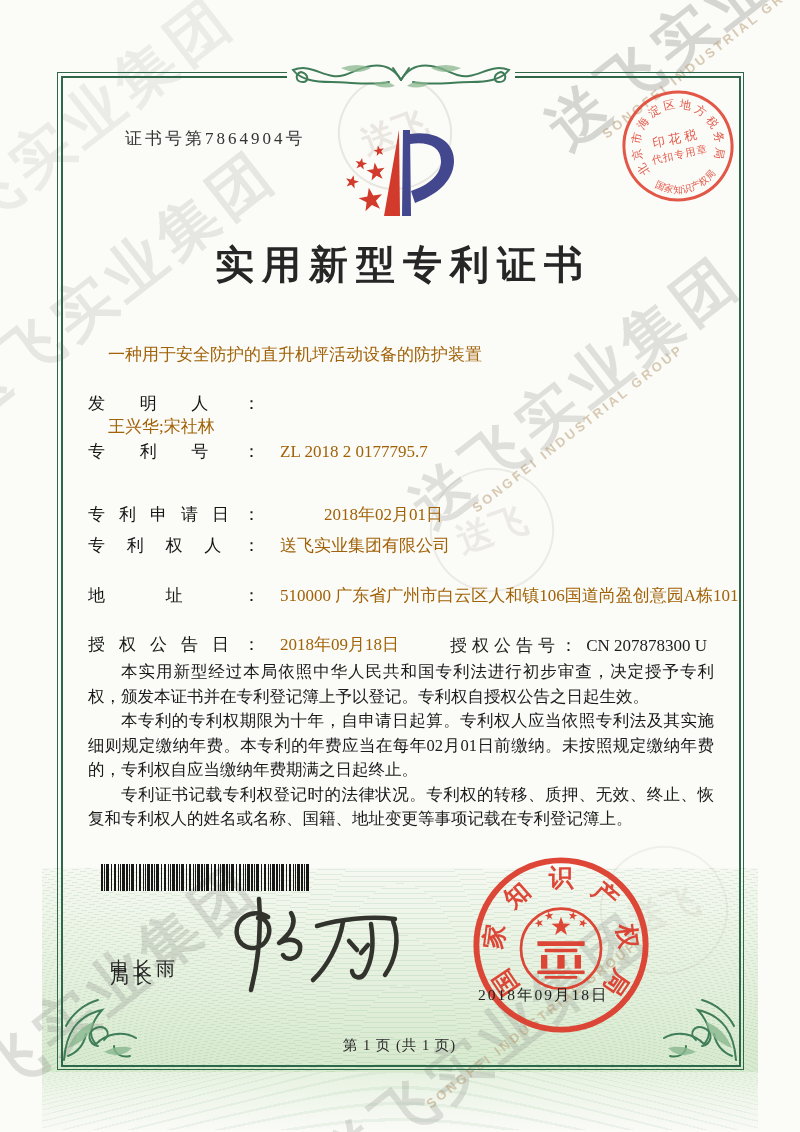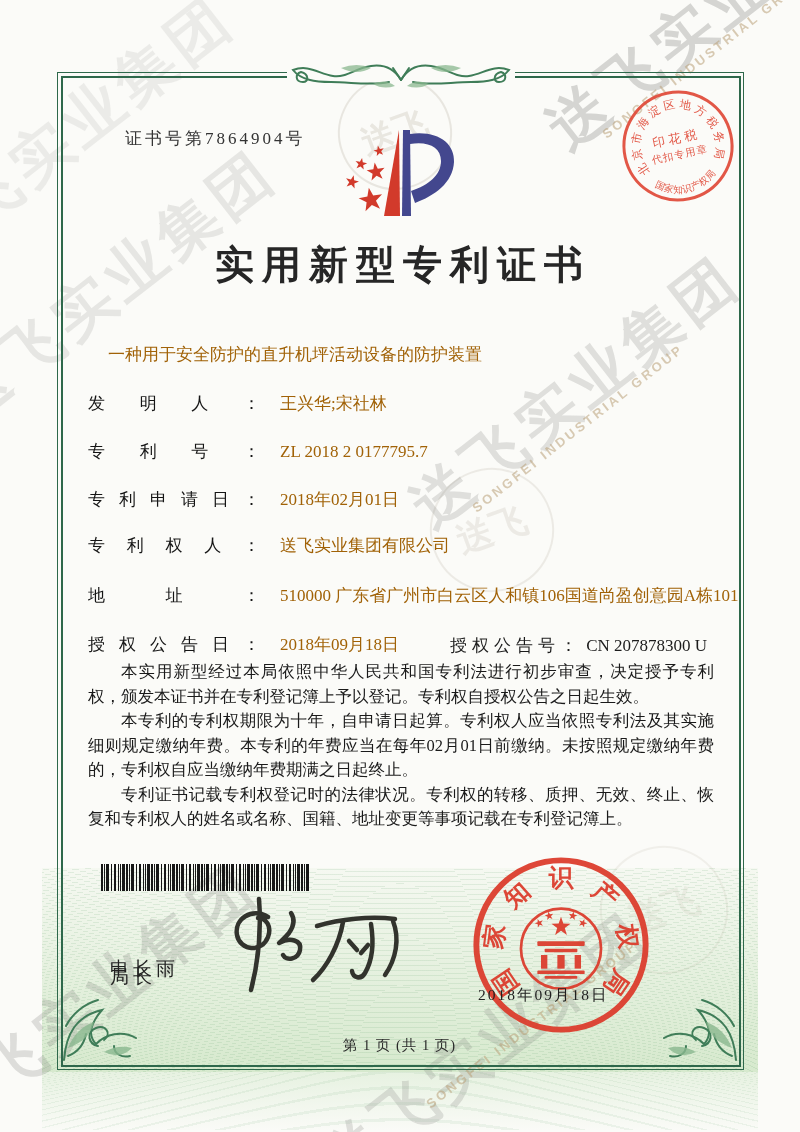--- a/index.html
+++ b/index.html
@@ -199,29 +199,29 @@
     <polygon points="67,6 66,92 75,92 74,6"></polygon>
     <path d="M74,10 C101,6 119,19 118,38 C117,59 98,72 79,79 L75,67 C93,61 105,51 105,37 C105,23 92,17 74,20 Z"></path>
   </g>
 </svg>
 
 <div class="abs title">实用新型专利证书</div>
 
 <div class="abs field-row" style="top:344px;">
   <span class="fvalue">一种用于安全防护的直升机坪活动设备的防护装置</span>
 </div>
-<div class="abs field-row" style="top:393px;">
+<div class="abs field-row" style="top:393px;flex-direction:column;">
   <span class="flabel">发明人：</span>
   <span class="fvalue">王兴华;宋社林</span>
 </div>
 <div class="abs field-row" style="top:441px;align-items:flex-end;">
   <span class="flabel">专利号：</span>
   <span class="fvalue">ZL 2018 2 0177795.7</span>
 </div>
-<div class="abs field-row" style="top:489px;">
+<div class="abs field-row" style="top:504px;gap:44px;">
   <span class="flabel">专利申请日：</span>
   <span class="fvalue">2018年02月01日</span>
 </div>
 <div class="abs field-row" style="top:535px;">
   <span class="flabel">专利权人：</span>
   <span class="fvalue">送飞实业集团有限公司</span>
 </div>
 <div class="abs field-row" style="top:585px;">
   <span class="flabel">地址：</span>
   <span class="fvalue addr-val">510000 广东省广州市白云区人和镇106国道尚盈创意园A栋101</span>

